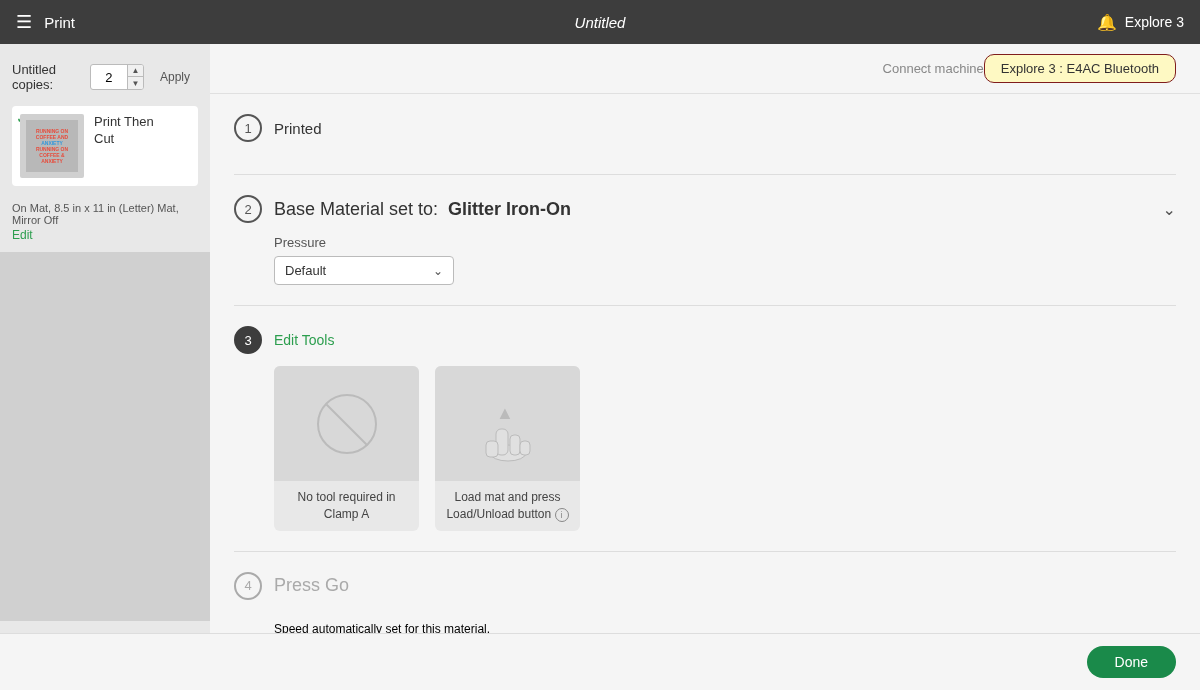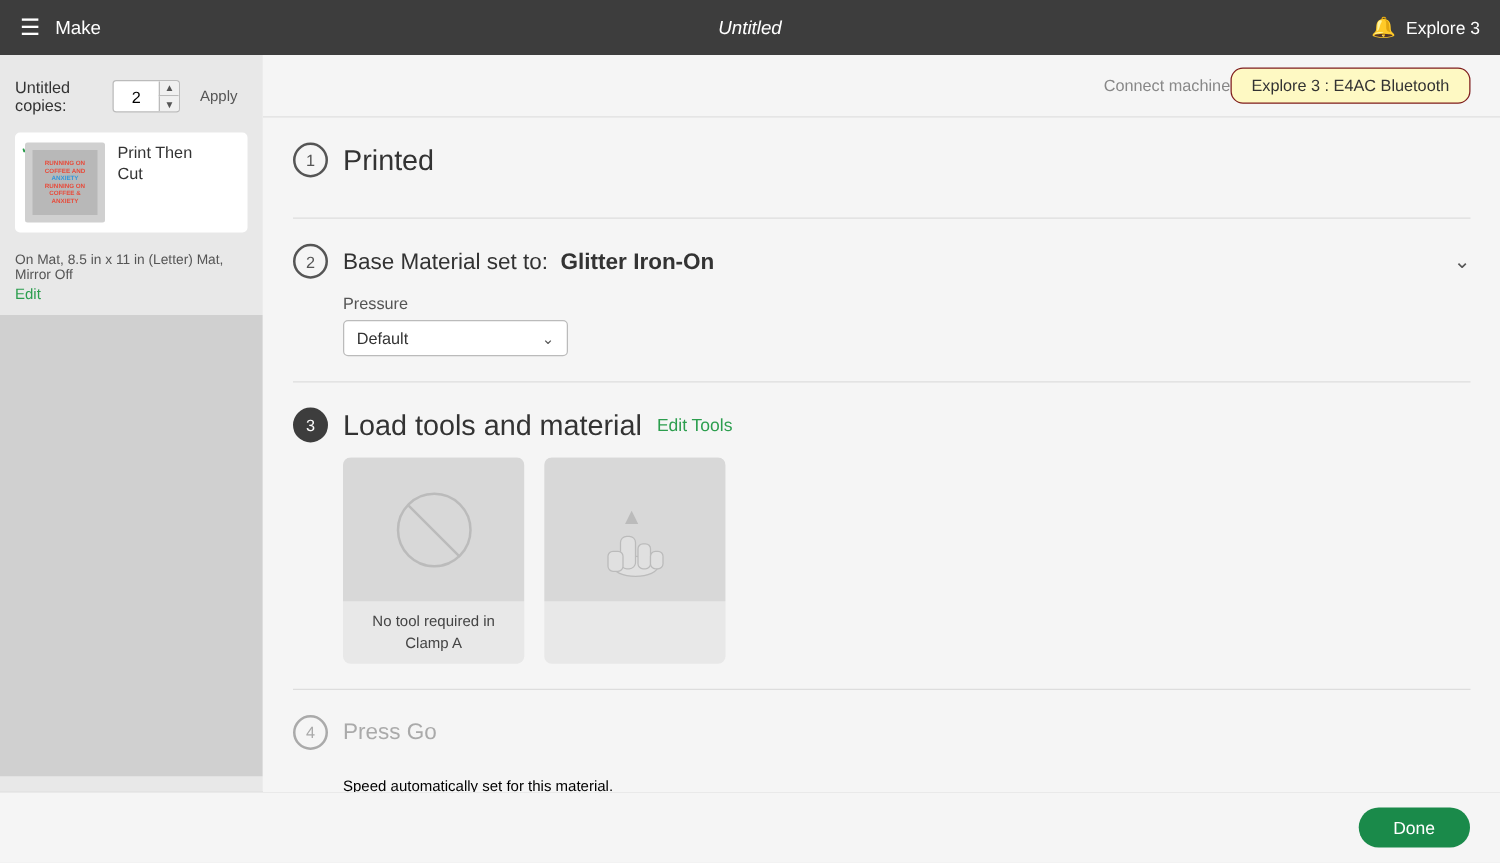--- a/index.html
+++ b/index.html
@@ -126,21 +126,21 @@
     }
     .step-number {
       width: 28px; height: 28px;
       border-radius: 50%;
       border: 2px solid #555;
       display: flex; align-items: center; justify-content: center;
       font-size: 13px; color: #555; font-weight: 500;
       flex-shrink: 0;
     }
     .step-number.filled { background: #3d3d3d; border-color: #3d3d3d; color: #fff; }
-    .step-title { font-size: 23px; color: #333; font-weight: 400; }
+    .step-title { font-size: 15px; color: #333; font-weight: 400; }
     .step-subtitle { font-size: 18px; color: #333; }
     .step-subtitle strong { font-weight: 700; }
     .step-expand { margin-left: auto; font-size: 16px; color: #555; cursor: pointer; }
 
     
     .step2-content { padding-left: 40px; }
     .pressure-label { font-size: 13px; color: #555; margin-bottom: 6px; }
     .pressure-select {
       display: flex; align-items: center;
       border: 1px solid #bbb;
@@ -217,21 +217,21 @@
       cursor: pointer;
       font-weight: 500;
     }
   </style>
 </head>
 <body>
 
 <div class="header">
   <div class="header-left">
     <span class="hamburger-icon">☰</span>
-    <span class="header-make">Make</span>
+    <span class="header-make">Print</span>
   </div>
   <div class="header-title">Untitled</div>
   <div class="header-right">
     <span class="bell-icon">🔔</span>
     <span>Explore 3</span>
   </div>
 </div>
 
 <div class="main-layout">
 
@@ -301,21 +301,20 @@
           <div class="pressure-select">
             <span>Default</span>
             <span class="select-arrow">⌄</span>
           </div>
         </div>
       </div>
 
       <div class="step-row">
         <div class="step-header step3-header">
           <div class="step-number filled">3</div>
-          <span class="step-title">Load tools and material</span>
           <a class="edit-tools-link">Edit Tools</a>
         </div>
 
         <div class="tools-cards">
 
           <div class="tool-card">
             <div class="tool-card-image">
               <div class="no-tool-slash"></div>
             </div>
             <div class="tool-card-label">No tool required in Clamp A</div>
@@ -331,20 +330,24 @@
                   <text x="52" y="28" font-size="18" text-anchor="middle" fill="#bbb">▲</text>
 
                   <ellipse cx="55" cy="62" rx="18" ry="8" fill="#e0e0e0" stroke="#bbb" stroke-width="1"></ellipse>
                   <rect x="43" y="38" width="12" height="26" rx="5" fill="#e0e0e0" stroke="#bbb" stroke-width="1"></rect>
                   <rect x="57" y="44" width="10" height="20" rx="4" fill="#e0e0e0" stroke="#bbb" stroke-width="1"></rect>
                   <rect x="33" y="50" width="12" height="16" rx="4" fill="#e0e0e0" stroke="#bbb" stroke-width="1"></rect>
                   <rect x="67" y="50" width="10" height="14" rx="4" fill="#e0e0e0" stroke="#bbb" stroke-width="1"></rect>
                 </svg>
               </div>
             </div>
+            <div class="tool-card-label">
+              <span>Load mat and press Load/Unload button</span>
+              <span class="info-icon">i</span>
+            </div>
           </div>
         </div>
       </div>
 
       <div class="step-row" style="border-bottom:none;">
         <div class="step-header">
           <div class="step-number" style="border-color:#aaa;color:#aaa;">4</div>
           <span class="step4-title">Press Go</span>
         </div>
         <div class="step4-sub">Speed automatically set for this material.</div>

